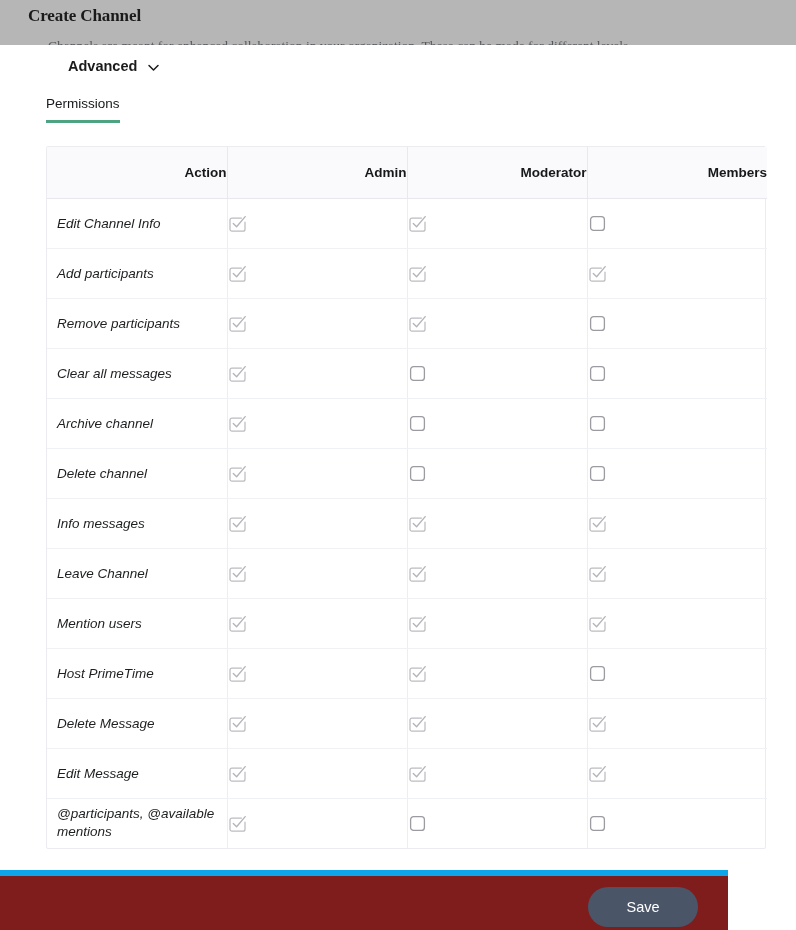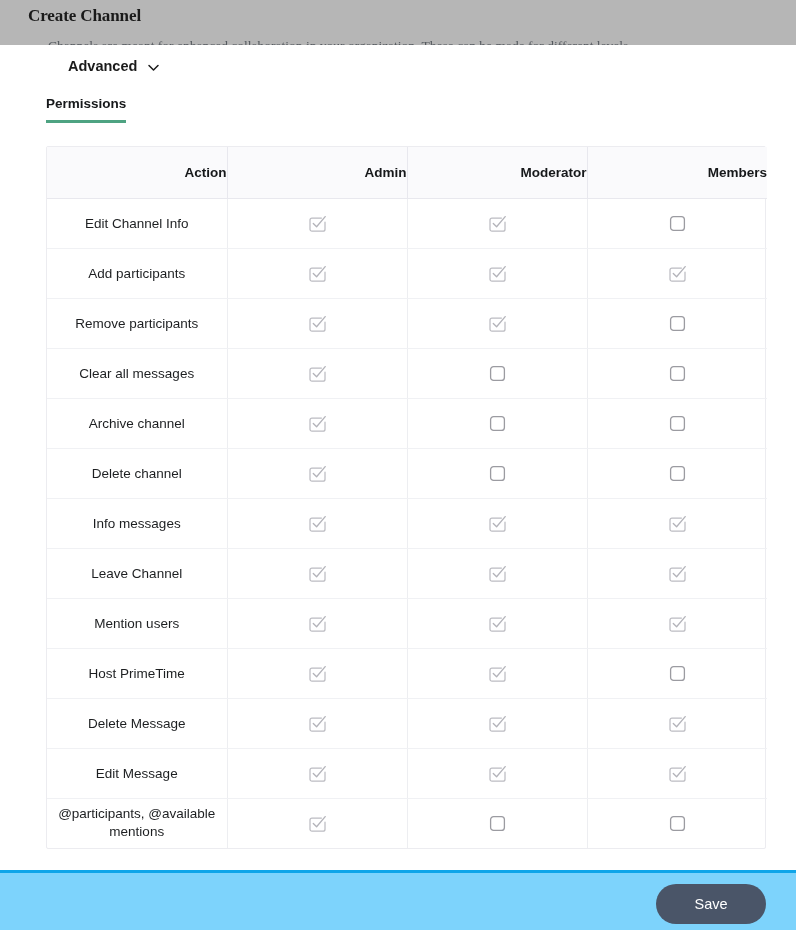--- a/index.html
+++ b/index.html
@@ -69,21 +69,21 @@
   .chevron svg { display:block; }
 
   .tabs {
     position: absolute;
     left: 46px; top: 51px;
     display: flex;
     gap: 26px;
   }
   .tab {
     font-size: 13.5px;
-    font-weight: bold;
+    font-weight: normal;
     color: #16181a;
     padding-bottom: 9px;
     cursor: pointer;
     border-bottom: 3px solid transparent;
   }
   .tab.active { border-bottom-color: #4ea382; }
 
   
   .table-wrap {
     position: absolute;
@@ -100,26 +100,26 @@
     font-weight: bold;
     color: #16181a;
     height: 51px;
     text-align: right;
     border-right: 1px solid #e8e8ee;
     border-bottom: 1px solid #e8e8ee;
   }
   thead th:last-child { border-right: none; }
   tbody td {
     height: 50px;
-    text-align: center;
     border-right: 1px solid #edeef1;
     border-bottom: 1px solid #f0f1f4;
     font-size: 13.5px;
     color: #1d1f21;
     vertical-align: middle;
+    font-style: italic;
   }
   tbody td:last-child { border-right: none; }
   tbody tr:last-child td { border-bottom: none; }
   tbody tr:last-child td.action-cell { line-height: 1.35; }
   .action-cell { padding: 0 10px; }
 
   col.c-action { width: 180px; }
   col.c-role   { width: 180px; }
 
   
@@ -129,23 +129,23 @@
     position: relative;
     cursor: pointer;
     vertical-align: middle;
   }
   .cbx svg { display: block; overflow: visible; }
 
   
   .footer {
     position: absolute;
     left: 0; top: 870px;
-    width: 796px; height: 60px;
-    background: #7dd3fc;
-    border-top: 3px solid #0ea5e9;
+    width: 728px; height: 60px;
+    background: #7f1d1d;
+    border-top: 6px solid #0ea5e9;
   }
   .save-btn {
     position: absolute;
     right: 30px; top: 11px;
     width: 110px; height: 40px;
     border-radius: 20px;
     background: #4a5568;
     color: #ffffff;
     font-size: 14.5px;
     font-family: "Liberation Sans", sans-serif;

